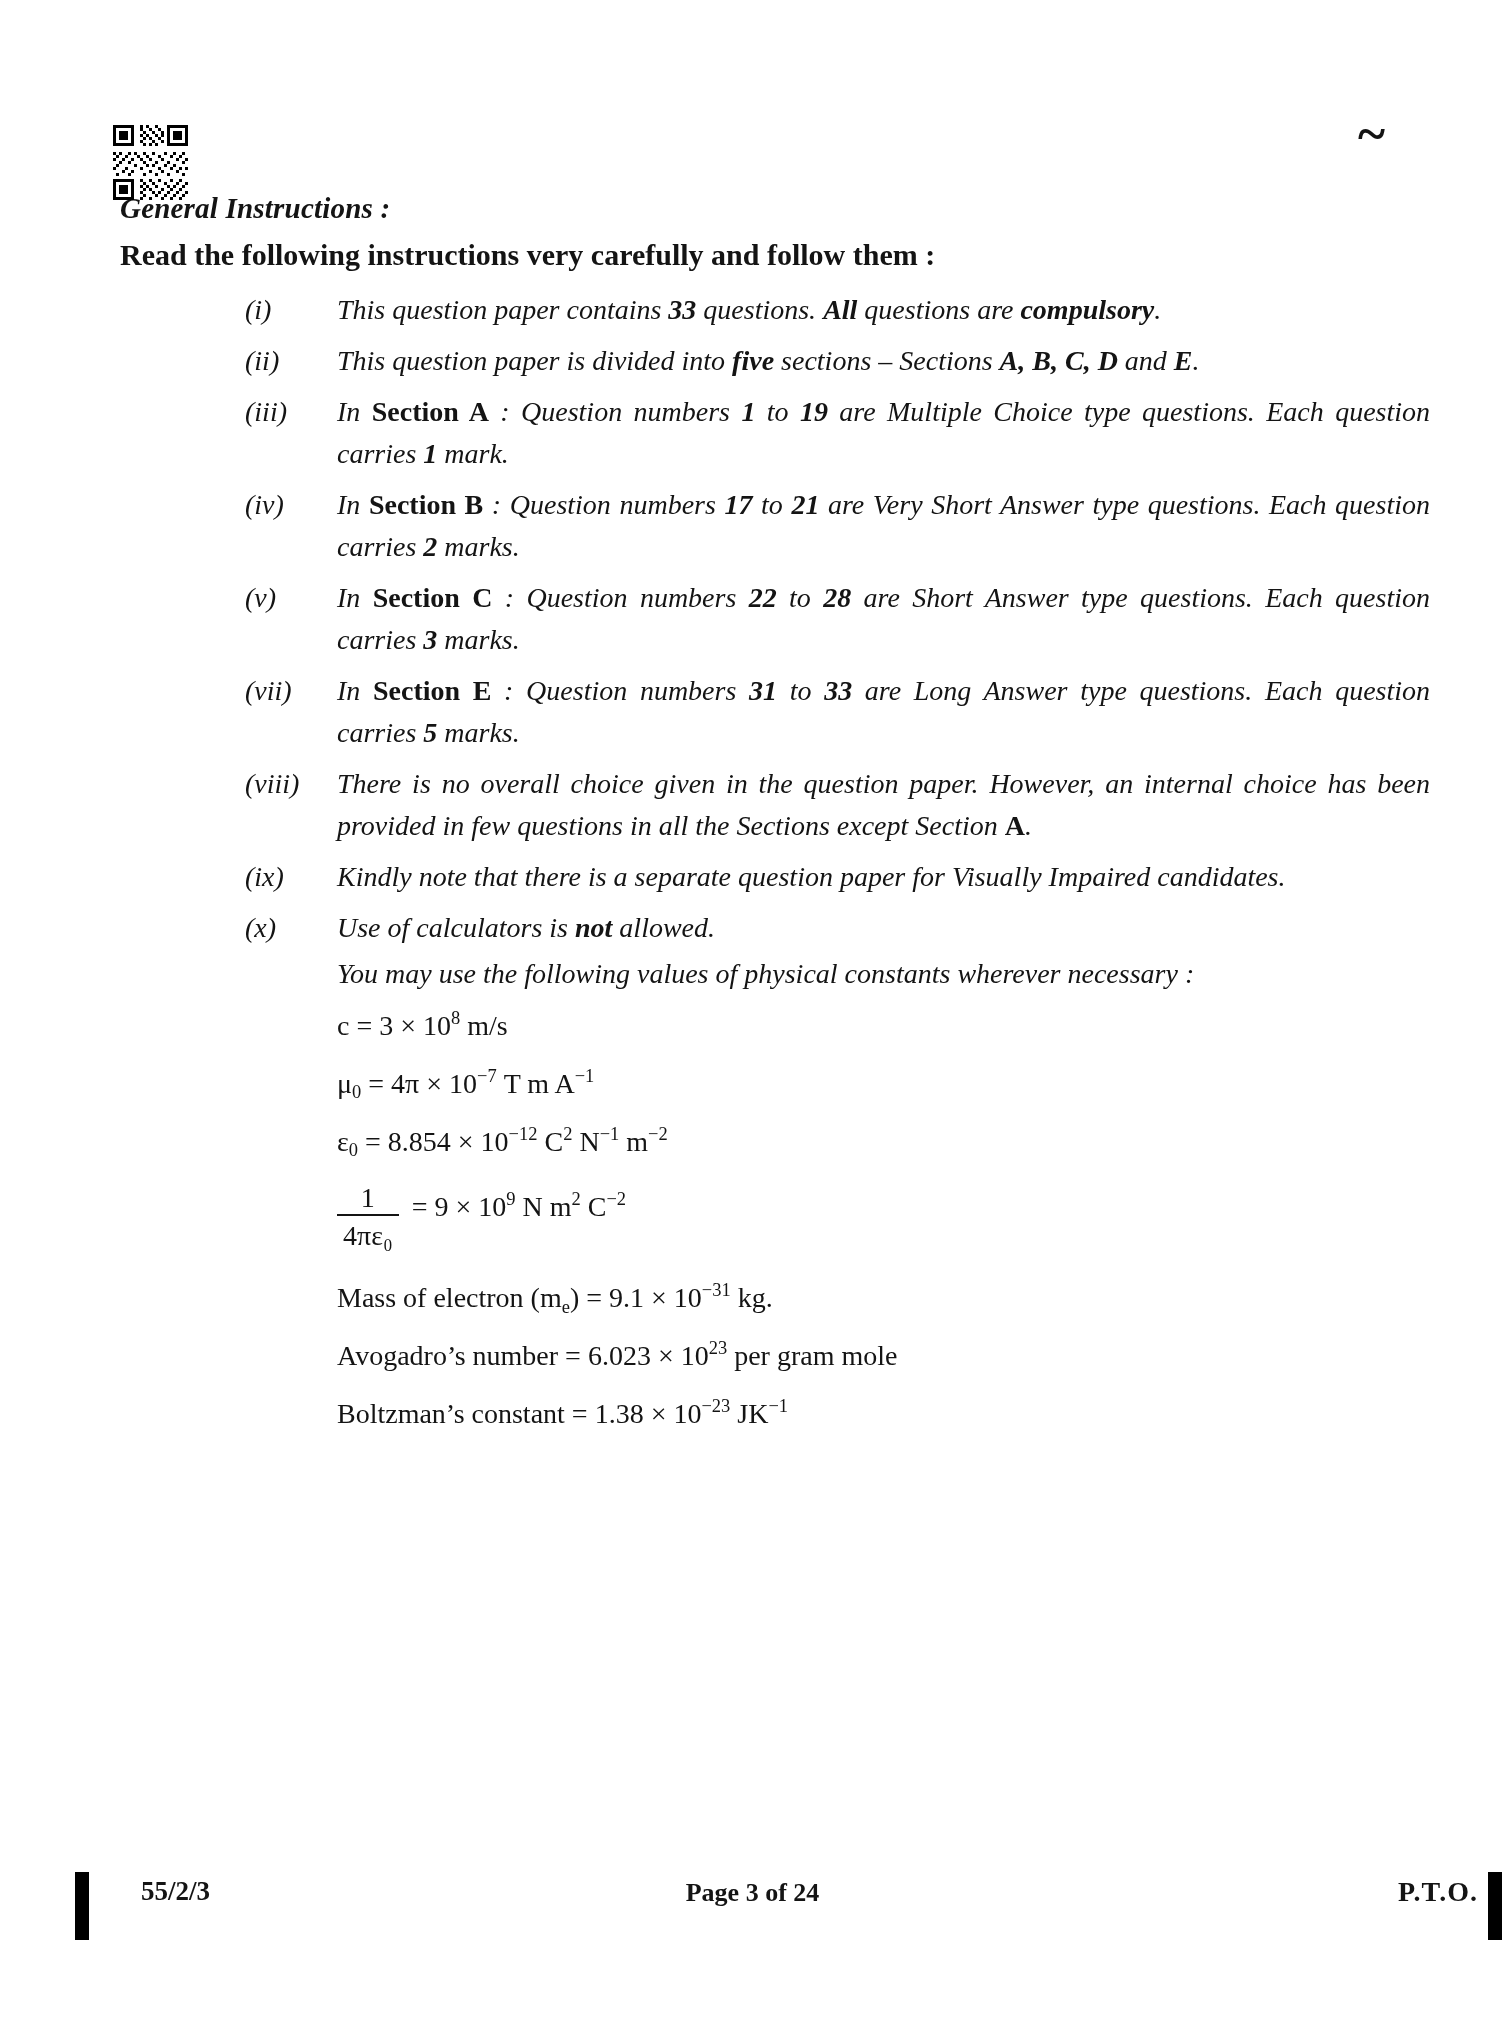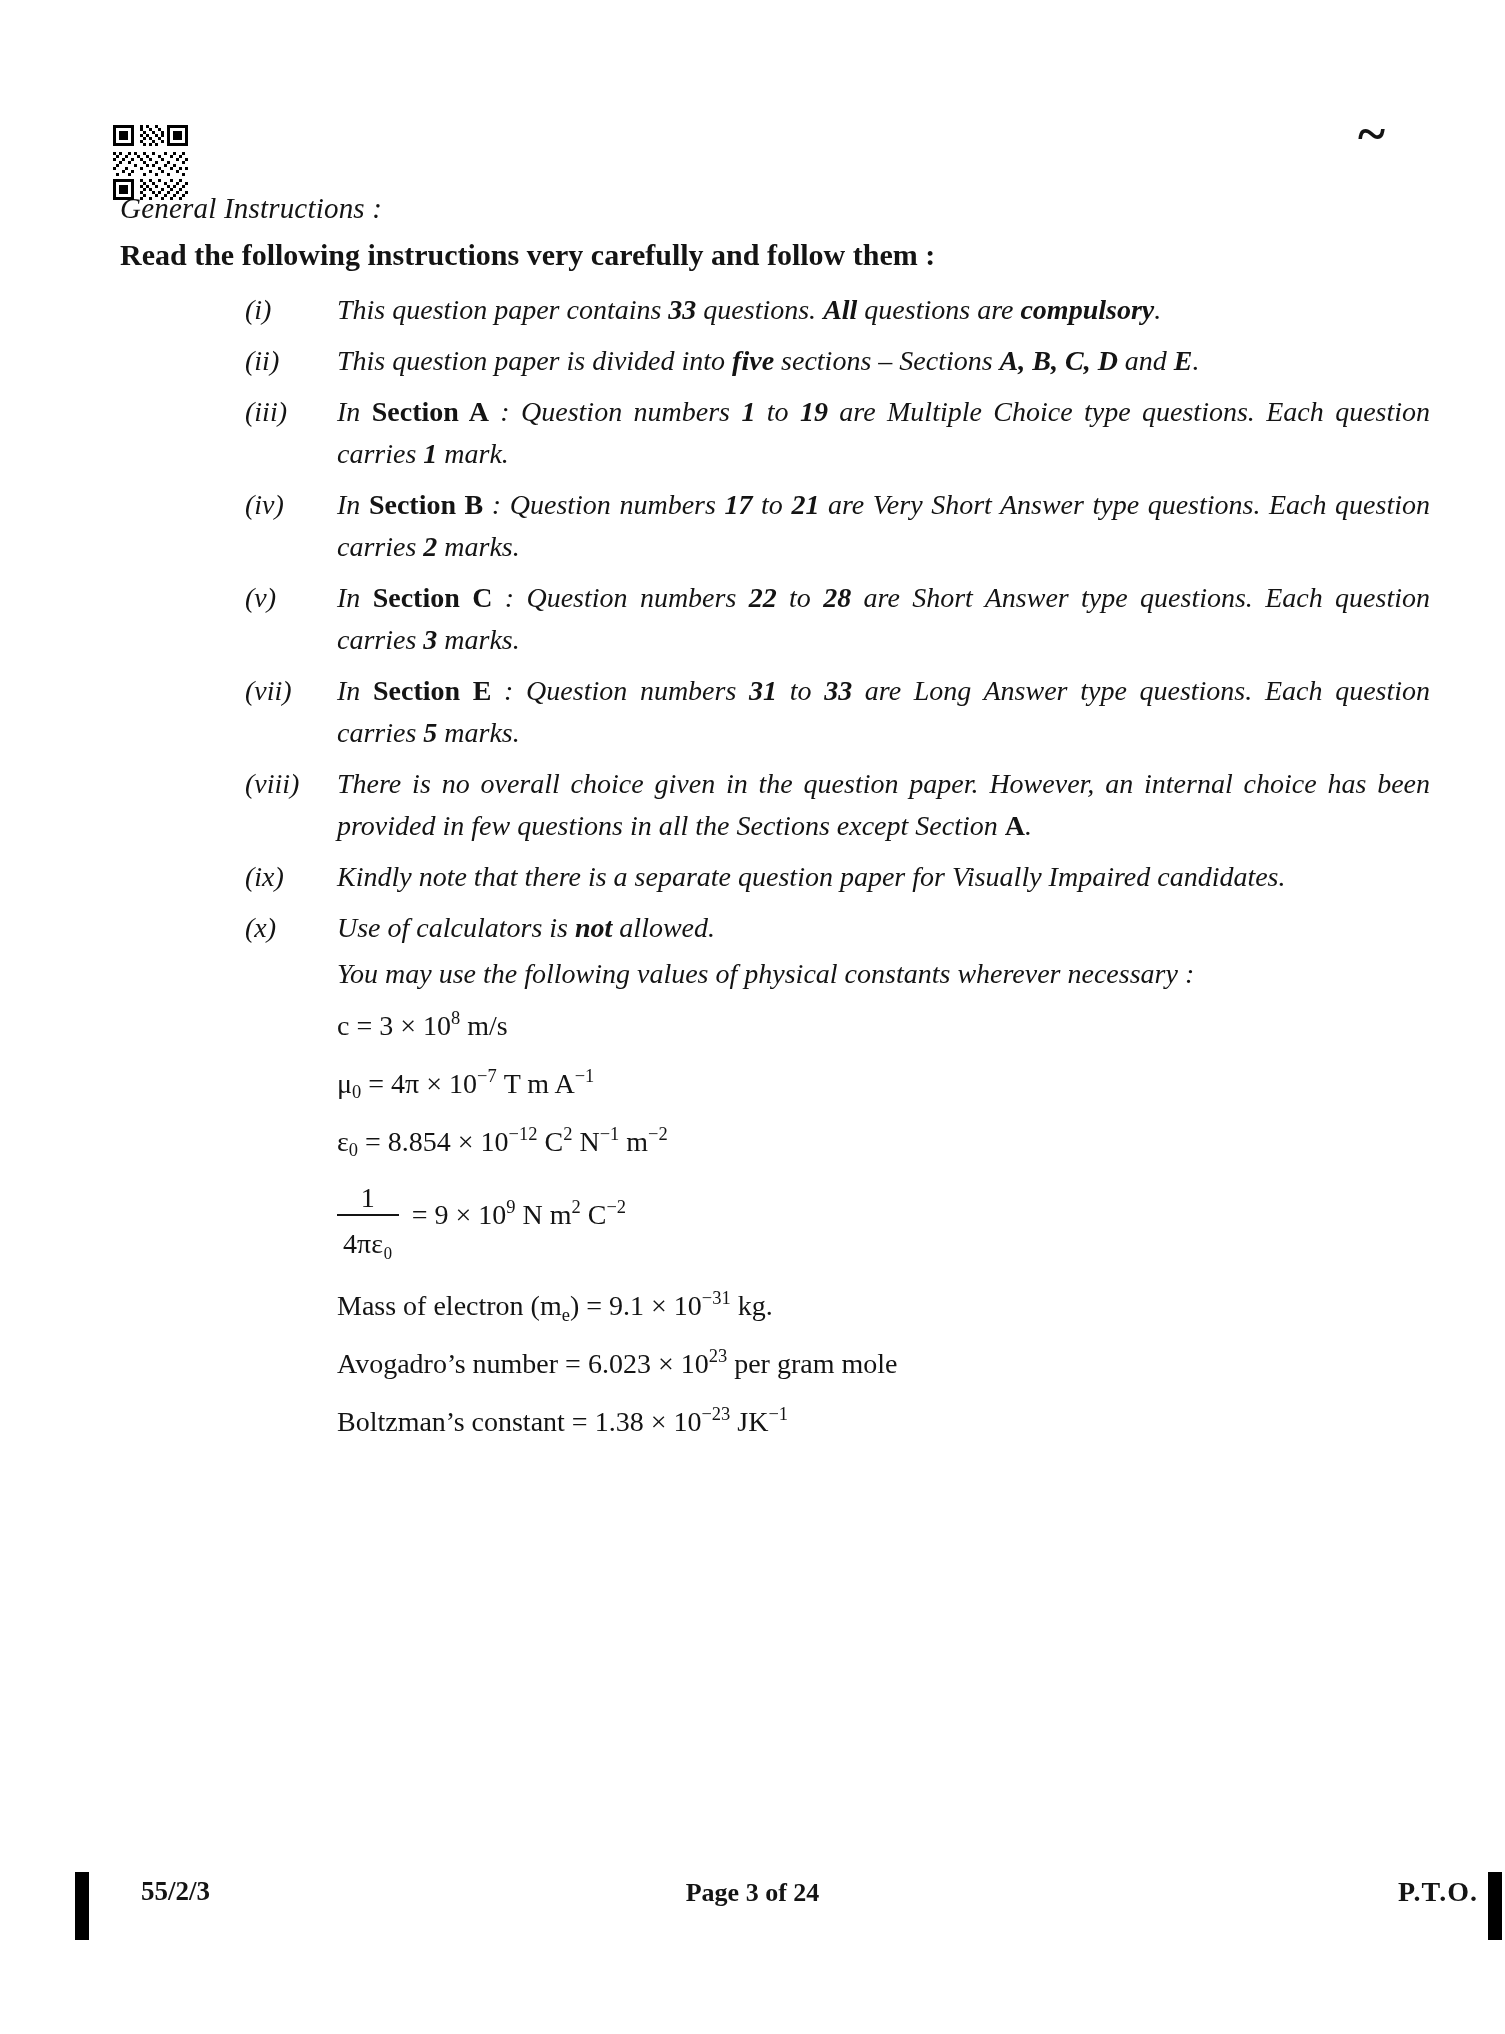--- a/index.html
+++ b/index.html
@@ -10,37 +10,37 @@
     margin:0 auto;
     background:#ffffff;
     color:#141414;
     font-family:"Liberation Serif","DejaVu Serif",serif;
     overflow:hidden;
   }
   .content{padding:0 75px 0 120px;}
   .top-block{position:relative;height:192px;}
   .qr{position:absolute;left:-7px;top:125px;width:75px;height:75px;}
   .tilde{position:absolute;right:45px;top:108px;font-size:52px;font-weight:bold;line-height:1;}
-  .gi-heading{font-size:29px;font-weight:normal;font-style:italic;margin:0 0 13px 0;letter-spacing:.2px;}
+  .gi-heading{font-size:29px;font-weight:bold;font-style:italic;margin:0 0 13px 0;letter-spacing:.2px;}
   .read-heading{font-size:30px;font-weight:bold;margin:0 0 17px 0;}
   .instructions{margin:0 0 0 125px;}
   .item{display:flex;margin-bottom:9px;}
   .item .label{flex:0 0 92px;font-style:italic;font-size:28px;line-height:1.5;}
   .item .body{flex:1;text-align:justify;font-style:italic;font-size:28px;line-height:1.5;}
   .s-bi{font-weight:bold;}
   .s-b{font-weight:bold;font-style:normal;}
   .constants{margin:4px 0 0 217px;font-size:28px;}
   .const-intro{font-style:italic;margin-bottom:18px;text-align:justify;}
   .const-line{margin-bottom:23px;line-height:1.25;}
   .const-line.tall{margin-bottom:26px;}
   .s-sup{font-size:0.66em;position:relative;top:-0.6em;letter-spacing:0;}
   .s-sub{font-size:0.66em;position:relative;top:0.28em;}
   .frac{display:inline-block;text-align:center;vertical-align:-1.05em;line-height:1.15;margin-right:6px;}
   .frac .num{display:block;padding:0 6px;}
-  .frac .den{display:block;border-top:2.5px solid #141414;padding:12px 6px 2px 6px;text-align:right;}
+  .frac .den{display:block;border-top:2.5px solid #141414;padding:4px 6px 2px 6px;text-align:right;}
   .footer{position:absolute;left:0;top:1872px;width:100%;height:72px;}
   .bar-left{position:absolute;left:75px;top:0;width:14px;height:68px;background:#000;}
   .bar-right{position:absolute;right:3px;top:0;width:14px;height:68px;background:#000;}
   .footer .code{position:absolute;left:101px;top:4px;font-weight:bold;font-size:27px;margin-left:40px;}
   .footer .pageno{position:absolute;left:50%;transform:translateX(-50%);top:6px;font-weight:bold;font-size:26px;}
   .footer .pto{position:absolute;right:27px;top:4px;font-weight:bold;font-size:28px;letter-spacing:1px;}
 </style>
 </head>
 <body>
 

